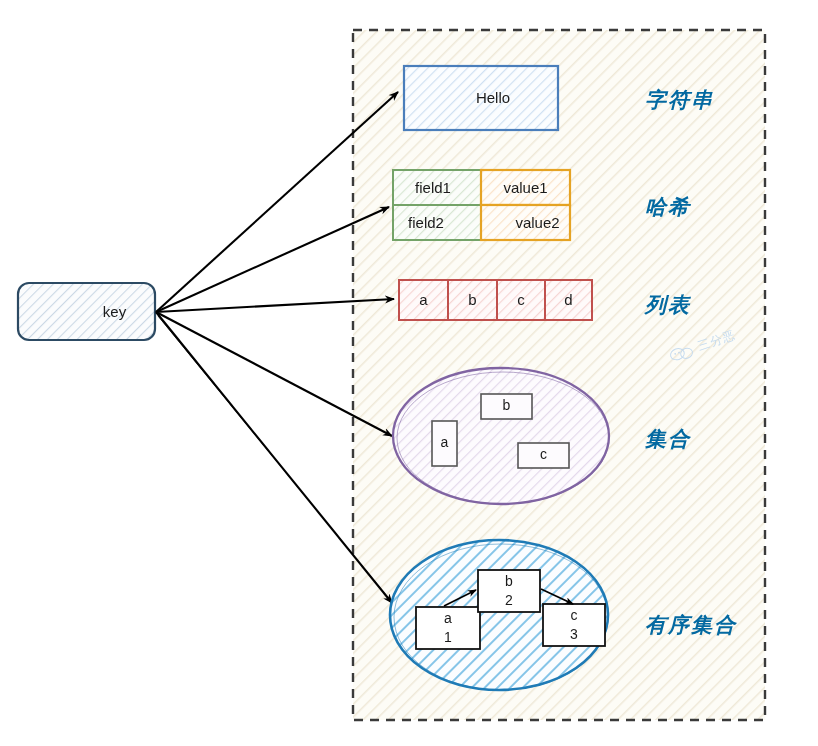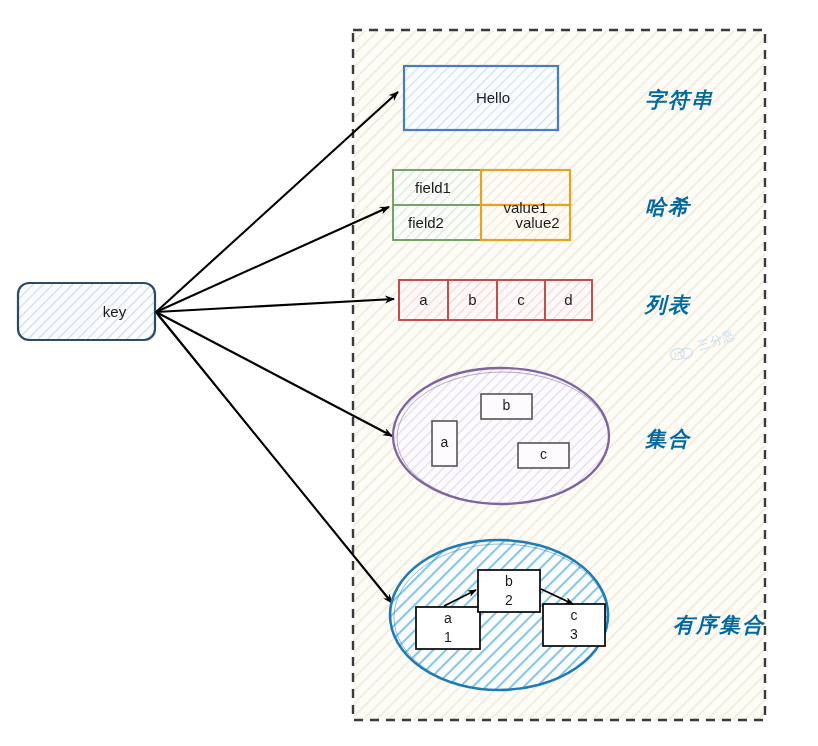--- a/index.html
+++ b/index.html
@@ -125,42 +125,42 @@
     </g>
   </svg>
 
   <div class="keytxt" style="left:18px;top:303px;width:137px;text-align:center;">key</div>
 
   <div class="txt" style="left:416px;top:89px;width:154px;">Hello</div>
   <div class="lbl" style="left:645px;top:86px;">字符串</div>
 
   <div class="txt" style="left:393px;top:179px;width:80px;">field1</div>
   <div class="txt" style="left:393px;top:214px;width:66px;">field2</div>
-  <div class="txt" style="left:481px;top:179px;width:89px;margin-top:20px;">value1</div>
+  <div class="txt" style="left:481px;top:179px;width:89px;">value1</div>
   <div class="txt" style="left:481px;top:214px;width:113px;">value2</div>
   <div class="lbl" style="left:645px;top:193px;">哈希</div>
 
   <div class="txt" style="left:399px;top:291px;width:49px;">a</div>
   <div class="txt" style="left:448px;top:291px;width:49px;">b</div>
   <div class="txt" style="left:497px;top:291px;width:48px;">c</div>
   <div class="txt" style="left:545px;top:291px;width:47px;">d</div>
   <div class="lbl" style="left:645px;top:291px;">列表</div>
 
   <div class="txt small" style="left:432px;top:434px;width:25px;">a</div>
   <div class="txt small" style="left:481px;top:397px;width:51px;">b</div>
   <div class="txt small" style="left:518px;top:446px;width:51px;">c</div>
   <div class="lbl" style="left:645px;top:425px;">集合</div>
 
   <div class="txt small" style="left:416px;top:610px;width:64px;">a</div>
   <div class="txt small" style="left:416px;top:629px;width:64px;">1</div>
   <div class="txt small" style="left:478px;top:573px;width:62px;">b</div>
   <div class="txt small" style="left:478px;top:592px;width:62px;">2</div>
   <div class="txt small" style="left:543px;top:607px;width:62px;">c</div>
   <div class="txt small" style="left:543px;top:626px;width:62px;">3</div>
-  <div class="lbl" style="left:645px;top:611px;margin-left:28px;">有序集合</div>
+  <div class="lbl" style="left:645px;top:611px;">有序集合</div>
 
   <div class="wm" style="left:668px;top:337px;">
     <svg width="26" height="16" viewBox="0 0 26 16" style="vertical-align:middle">
       <ellipse cx="8" cy="8" rx="7" ry="5.5" fill="none" stroke="#bcd6ef" stroke-width="1"></ellipse>
       <ellipse cx="17" cy="10" rx="6" ry="5" fill="none" stroke="#bcd6ef" stroke-width="1"></ellipse>
       <circle cx="6" cy="7" r=".9" fill="#bcd6ef"></circle>
         <circle cx="10" cy="7" r=".9" fill="#bcd6ef"></circle>
     </svg>
     <span>三分恶</span>
   </div>

